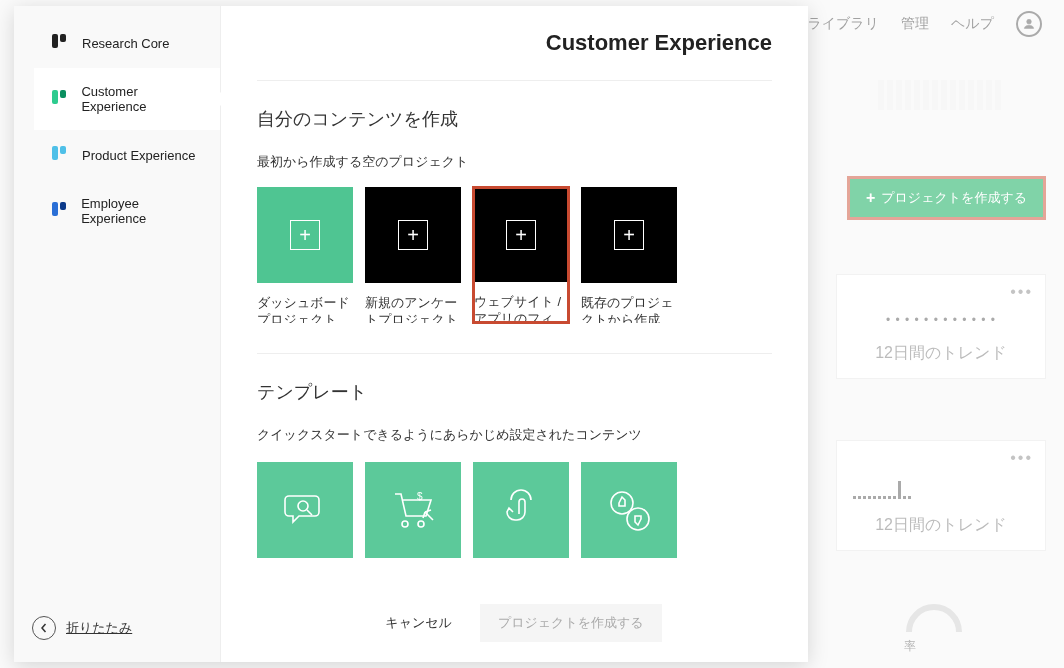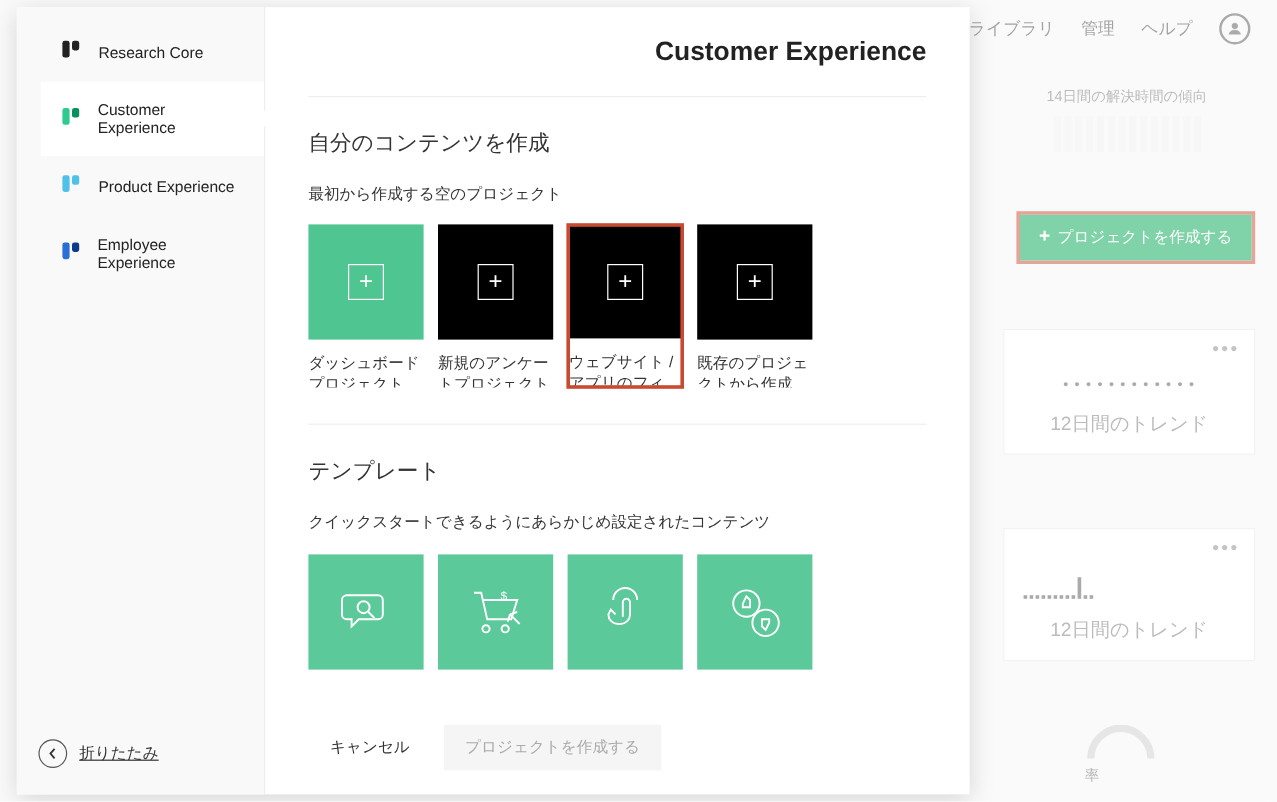--- a/index.html
+++ b/index.html
@@ -216,21 +216,21 @@
   }
   .tmpl {
     width: 96px; height: 96px;
     background: #5cc99a;
     display:flex; align-items:center; justify-content:center;
     cursor: pointer;
   }
   .tmpl svg { stroke: #fff; fill: none; stroke-width: 1.6; }
   .footer {
     margin-top: auto;
-    display: flex; justify-content: flex-start; align-items: center;
+    display: flex; justify-content: center; align-items: center;
     gap: 10px;
     padding: 16px 0 8px;
   }
   .footer .btn {
     padding: 10px 18px; font-size: 13px;
     background: none; border: none; cursor: pointer;
   }
   .footer .btn.cancel { color: #333; }
   .footer .btn.primary {
     background: #f5f5f5; color: #aaa; cursor: not-allowed;
@@ -250,21 +250,20 @@
     <span>ヘルプ</span>
     <span class="user-icon">
       <svg viewBox="0 0 24 24">
           <circle cx="12" cy="8" r="4"></circle>
           <path d="M4 20c0-4 4-6 8-6s8 2 8 6"></path>
         </svg>
     </span>
   </div>
 
   <div class="bg-trend top">
-    <div>14日間の解決時間の傾向</div>
     <div class="bars light">
       <span></span>
         <span></span>
         <span></span>
         <span></span>
         <span></span>
         <span></span>
         <span></span>
         <span></span>
         <span></span>

